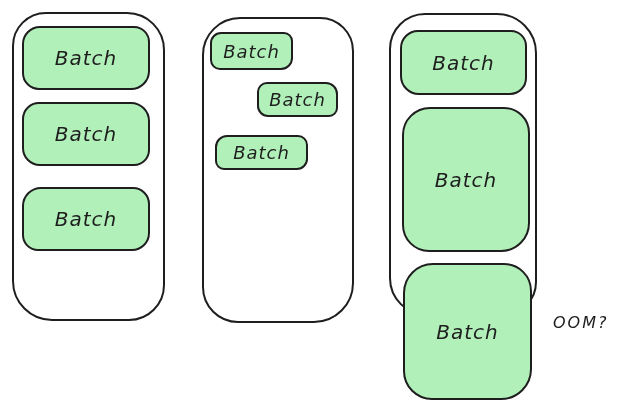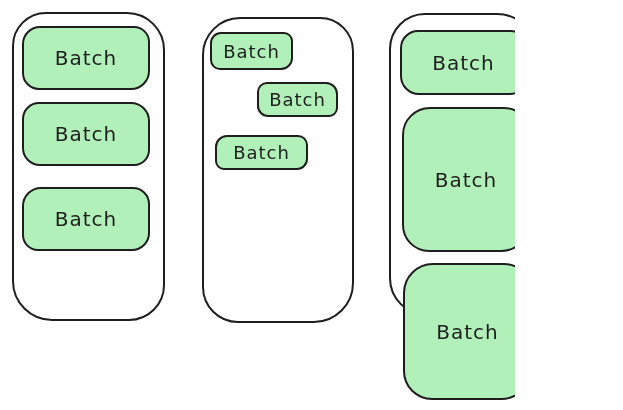--- a/index.html
+++ b/index.html
@@ -1,23 +1,24 @@
 <!DOCTYPE html>
 <html><head>
 <meta charset="utf-8">
 <style>
   html, body { margin: 0; padding: 0; background: #ffffff; }
   .canvas {
     position: relative;
-    width: 515px;
+    width: 623px;
     height: 410px;
     background: #ffffff;
     overflow: hidden;
     font-family: "DejaVu Sans", "Liberation Sans", sans-serif;
     color: #1e1e1e;
+    font-style: italic;
   }
   .container {
     position: absolute;
     background: #ffffff;
     border: 2.5px solid #1e1e1e;
     box-sizing: border-box;
   }
   .c1 { left: 12px;  top: 12px; width: 153px; height: 309px; border-radius: 34px 38px 36px 40px; }
   .c2 { left: 202px; top: 17px; width: 152px; height: 306px; border-radius: 38px 34px 40px 36px; }
   .c3 { left: 389px; top: 13px; width: 148px; height: 303px; border-radius: 36px 40px 34px 38px; }
@@ -98,14 +99,15 @@
       <span class="batch-label">Batch</span>
     </div>
     <div class="batch c3b2">
       <span class="batch-label">Batch</span>
     </div>
     <div class="batch c3b3">
       <span class="batch-label">Batch</span>
     </div>
   </div>
 
+  <span class="oom">OOM?</span>
 
 </div>
 
 </body></html>

